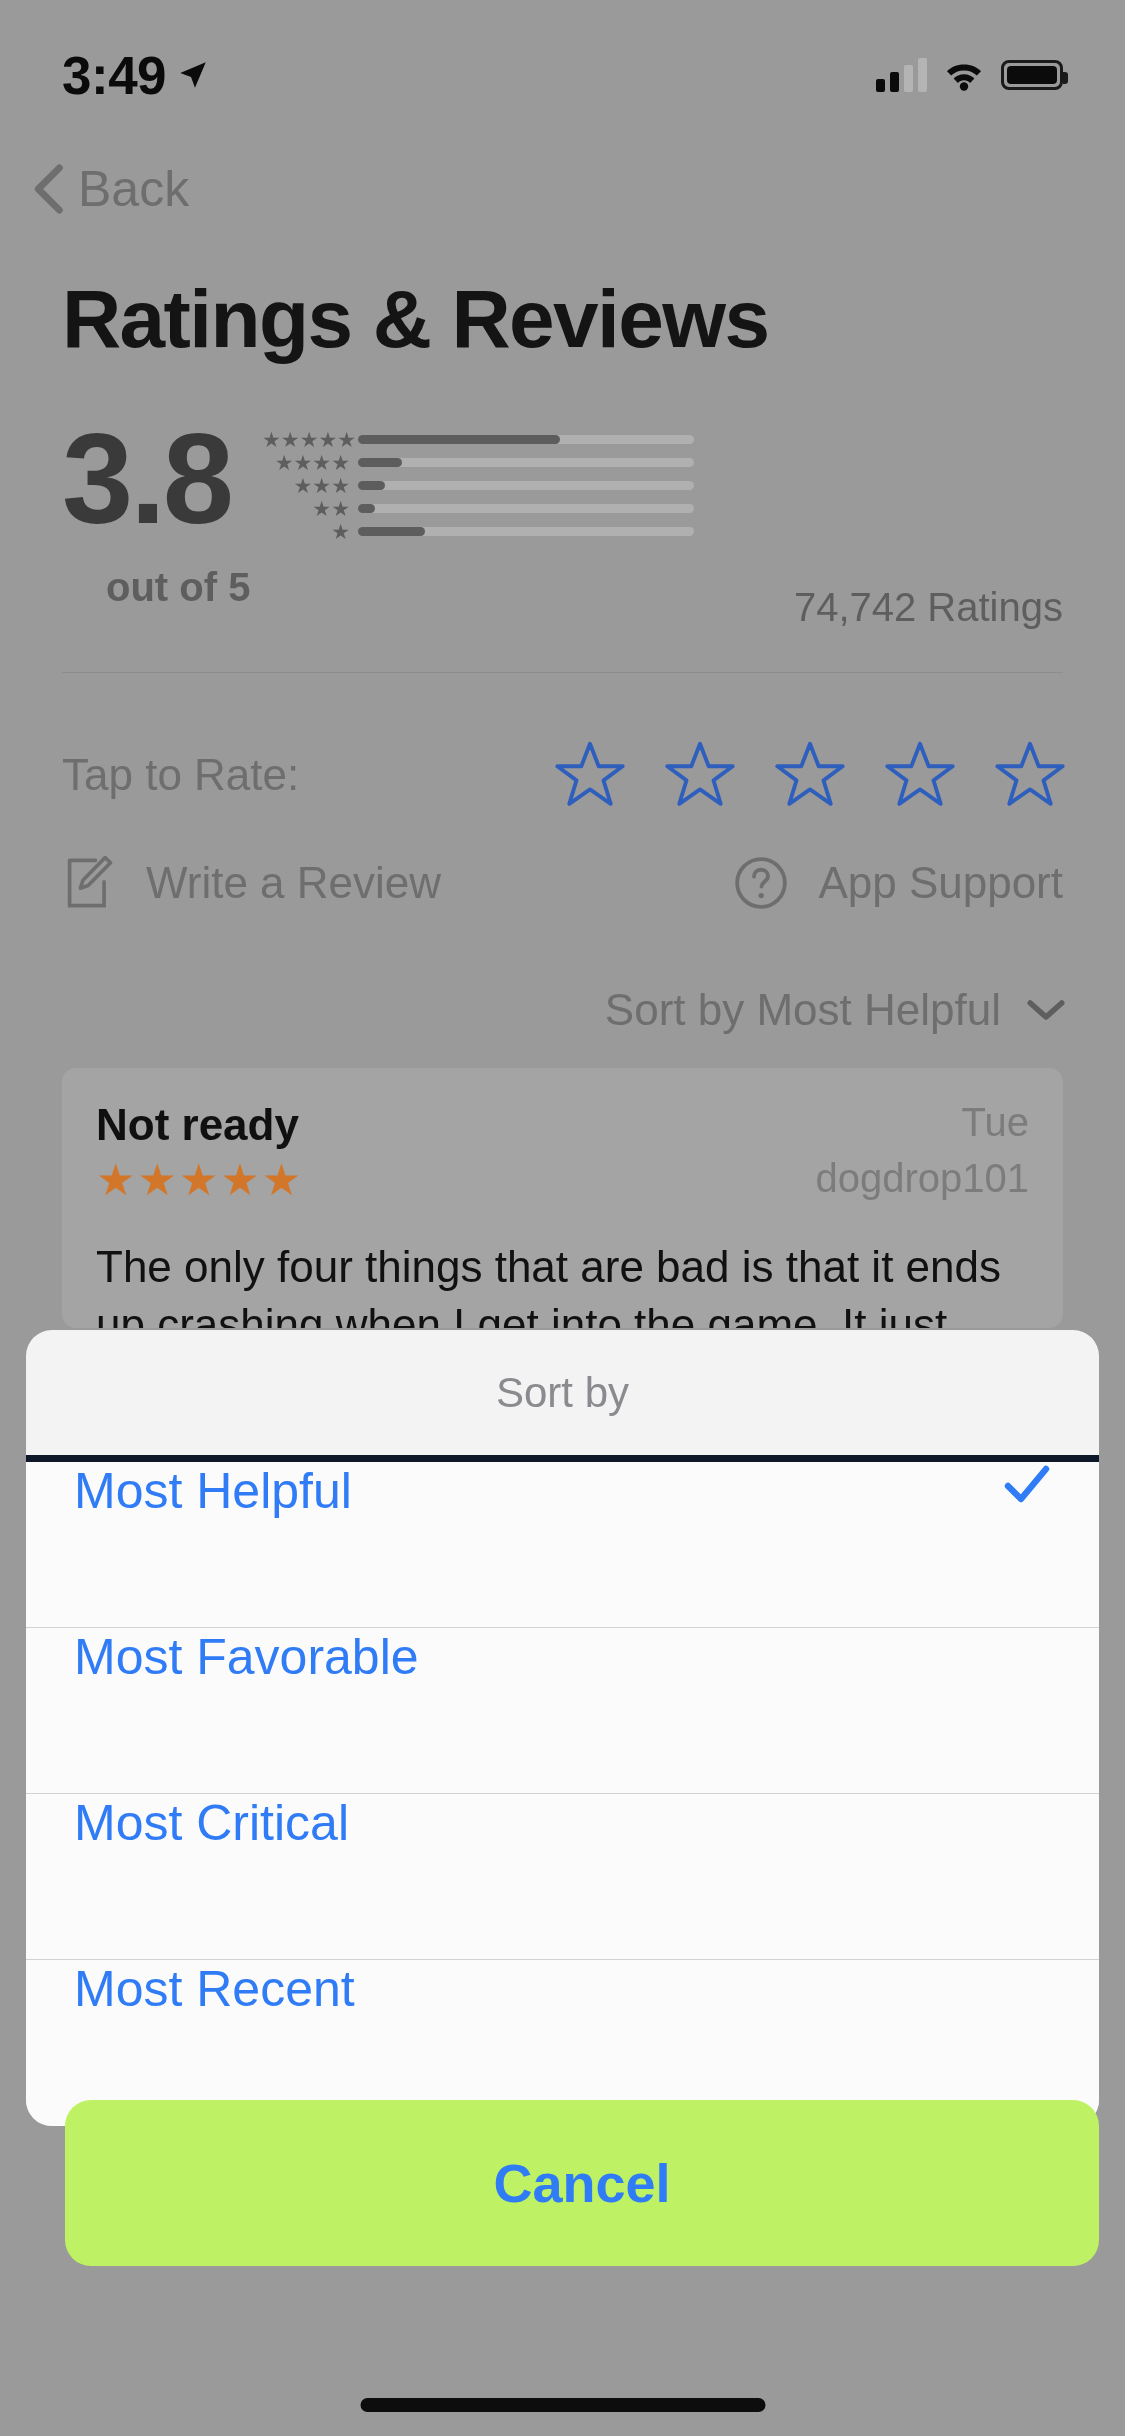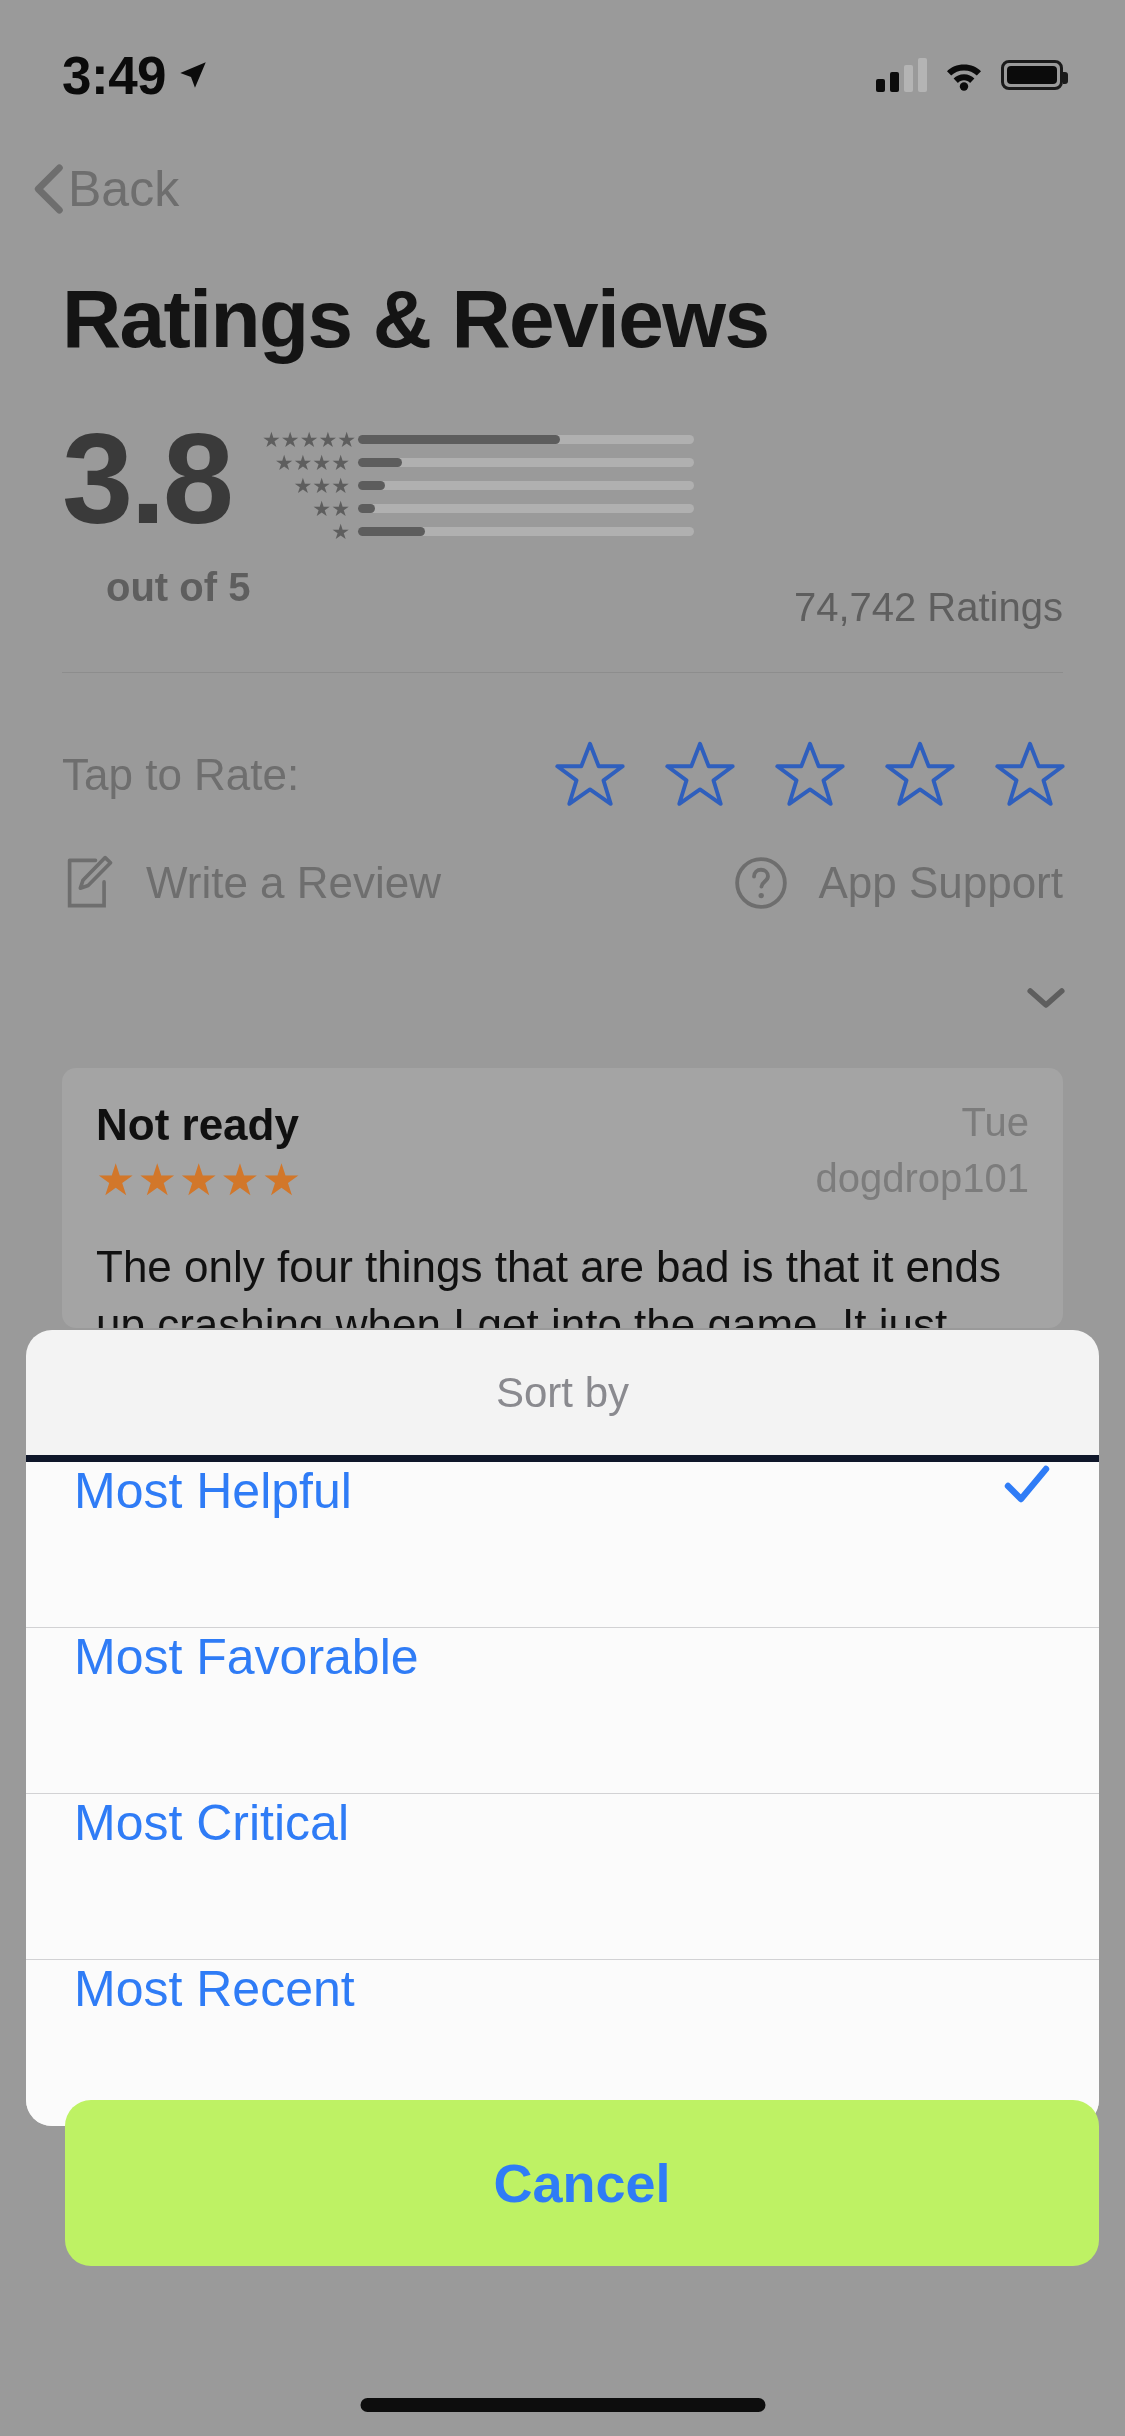--- a/index.html
+++ b/index.html
@@ -50,21 +50,21 @@
   }
   .batt::after {
     content:""; position:absolute; right:-8px; top:9px;
     width:5px; height:12px; background:#1a1a1a; border-radius:0 3px 3px 0;
   }
   .batt b { display:block; height:100%; background:#0b0b0b; border-radius:4px; }
 
   
   .backrow {
     position:absolute; top:160px; left:28px;
-    display:flex; align-items:center; 
+    display:flex; align-items:center; gap:10px;
   }
   .chev-left { width:40px; height:52px; display:block; }
   .back-label { font-size:50px; color:#6e6e6e; font-weight:400; }
 
   
   .page-title {
     position:absolute; top:272px; left:62px;
     font-size:82px; font-weight:700; color:#141414; letter-spacing:-1.6px;
   }
 
@@ -308,20 +308,21 @@
         <svg class="icon-help" viewBox="0 0 24 24">
           <circle cx="12" cy="12" r="10.6" fill="none" stroke="#6e6e6e" stroke-width="1.7"></circle>
           <path d="M8.9 9.1c0-1.8 1.4-3 3.1-3s3.1 1.2 3.1 2.9c0 2.2-2.7 2.4-2.9 4.6" fill="none" stroke="#6e6e6e" stroke-width="1.7" stroke-linecap="round"></path>
           <circle cx="12.1" cy="17.6" r="1.2" fill="#6e6e6e"></circle>
         </svg>
         <span class="act-label">App Support</span>
       </span>
     </div>
 
     <div class="sortrow">
+      <span class="sort-label">Sort by Most Helpful</span>
       <svg class="chev-down" viewBox="0 0 24 14">
         <path d="M3 3 L12 11 L21 3" fill="none" stroke="#5e5e5e" stroke-width="3.2" stroke-linecap="round" stroke-linejoin="round"></path>
       </svg>
     </div>
 
     <div class="review-card">
       <div class="rev-head">
         <span class="rev-title">Not ready</span>
         <span class="rev-date">Tue</span>
       </div>

